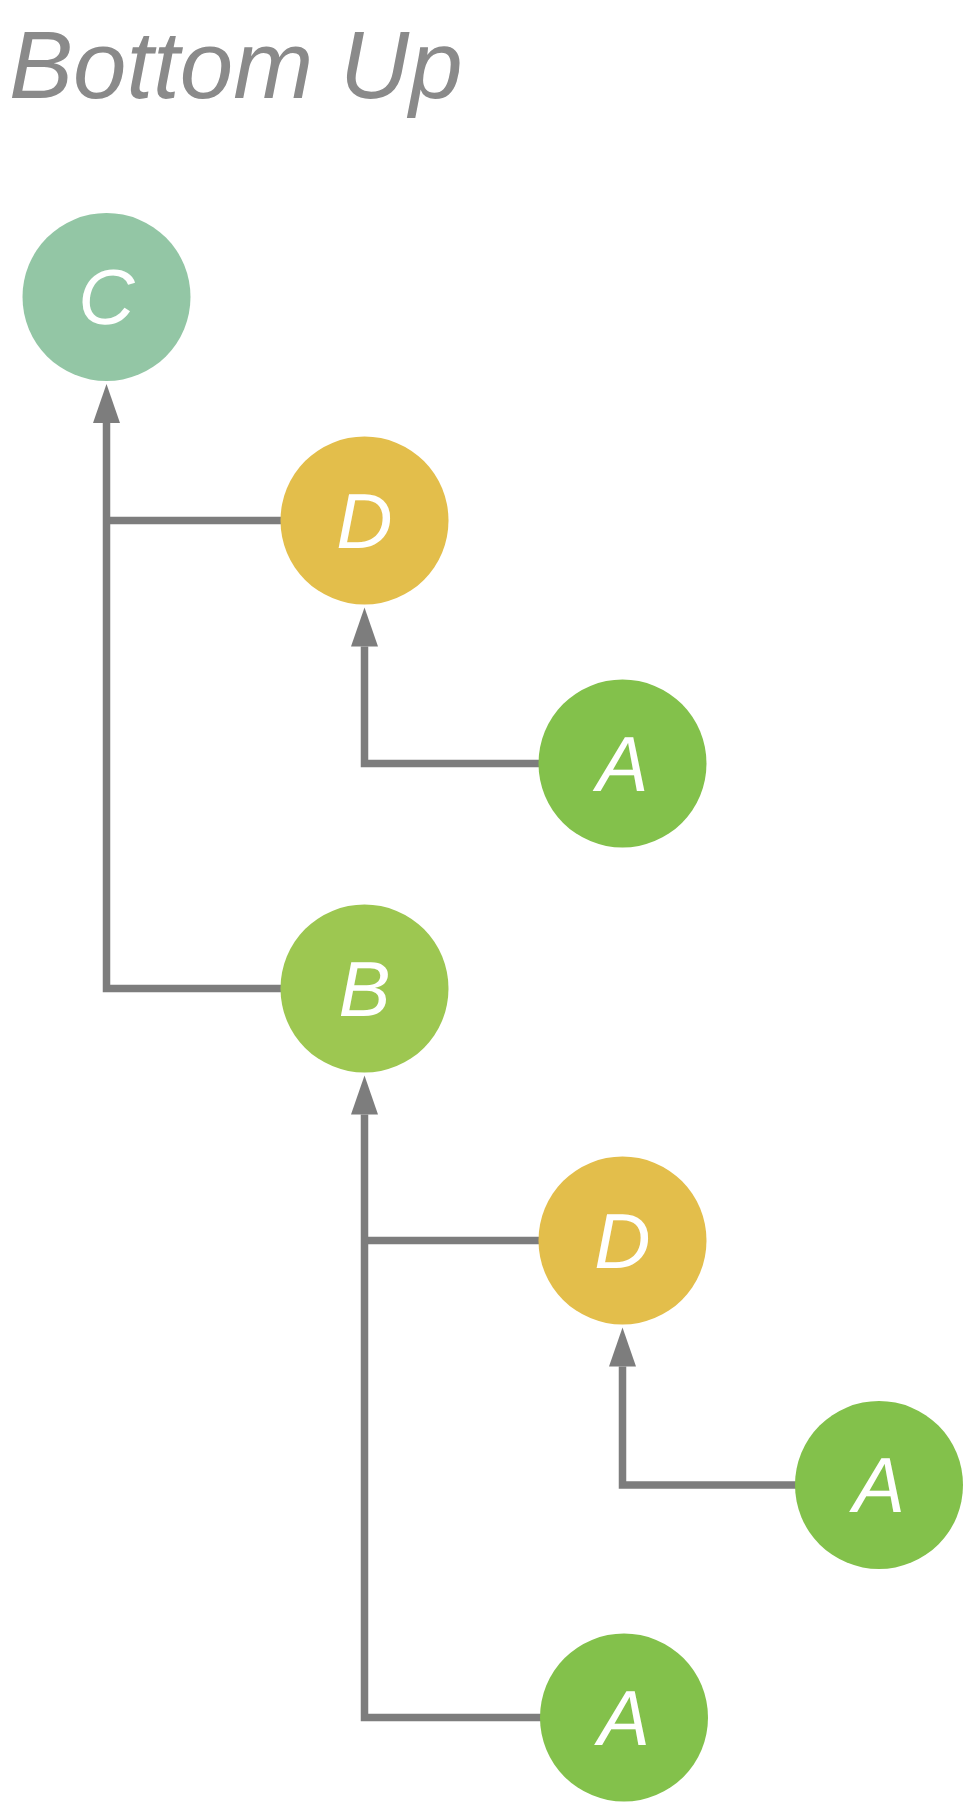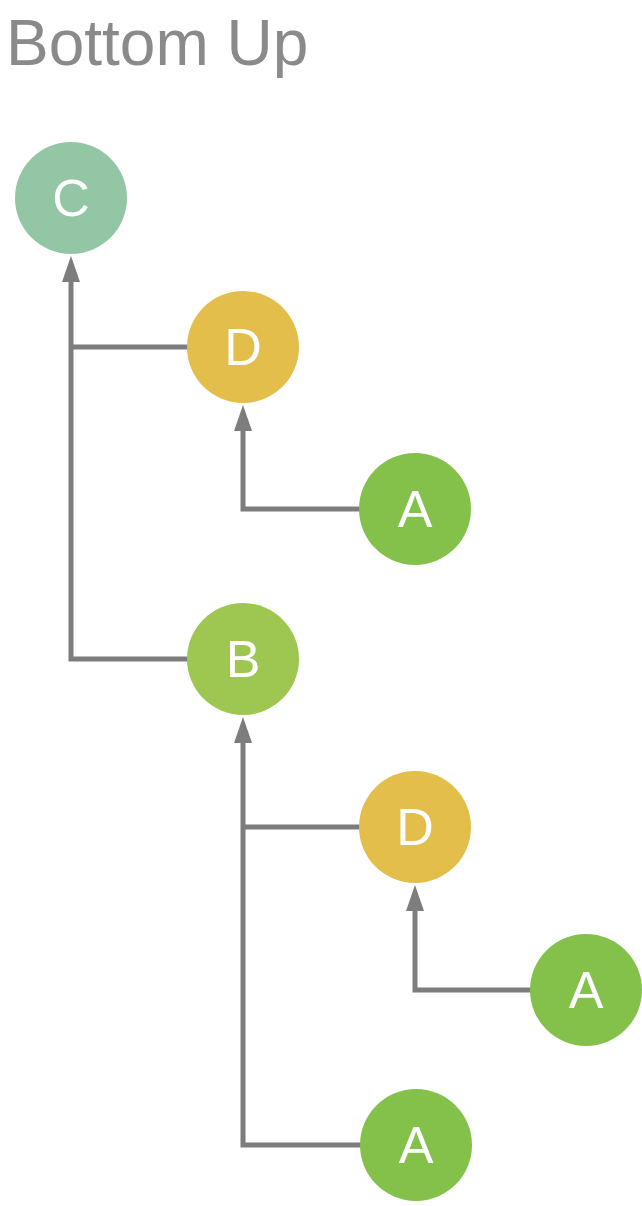--- a/index.html
+++ b/index.html
@@ -7,20 +7,21 @@
     padding: 0;
     background: #ffffff;
     font-family: "Liberation Sans", "DejaVu Sans", sans-serif;
   }
   .page {
     position: relative;
     width: 642px;
     height: 1206px;
     background: #ffffff;
     overflow: hidden;
+    font-style: italic;
   }
   .page-title {
     position: absolute;
     left: 6px;
     top: 6px;
     font-size: 64px;
     font-weight: 300;
     letter-spacing: 0px;
     color: #8a8a8a;
     white-space: nowrap;

